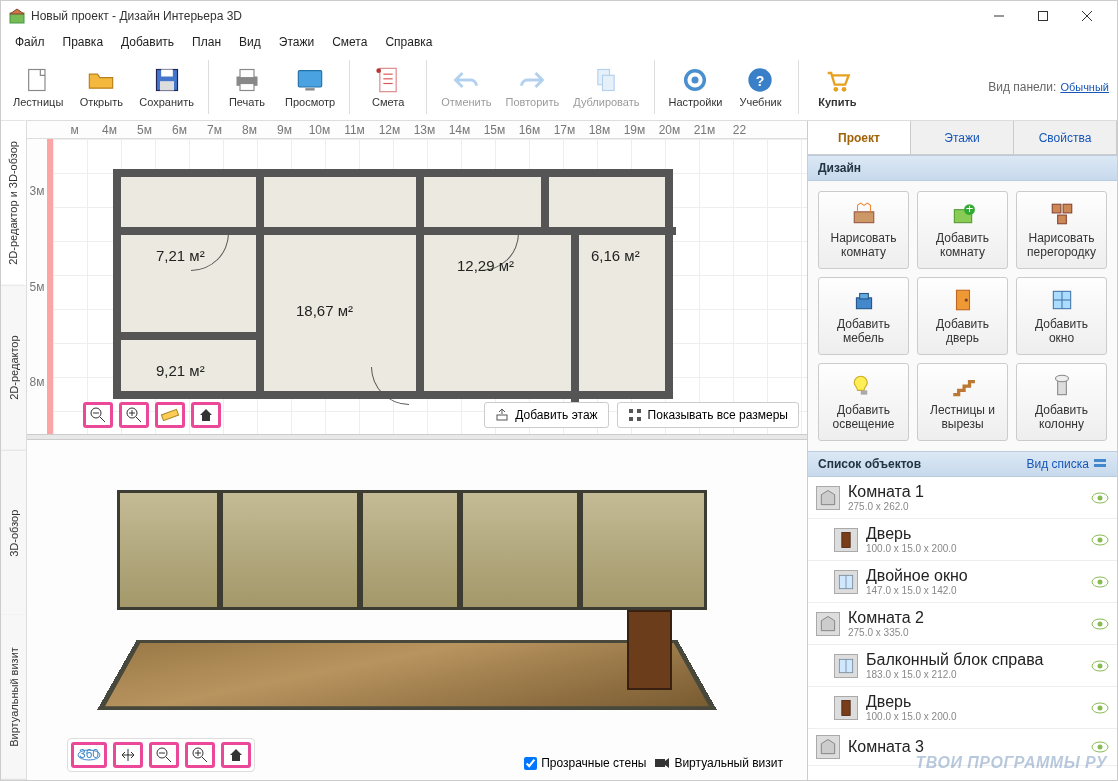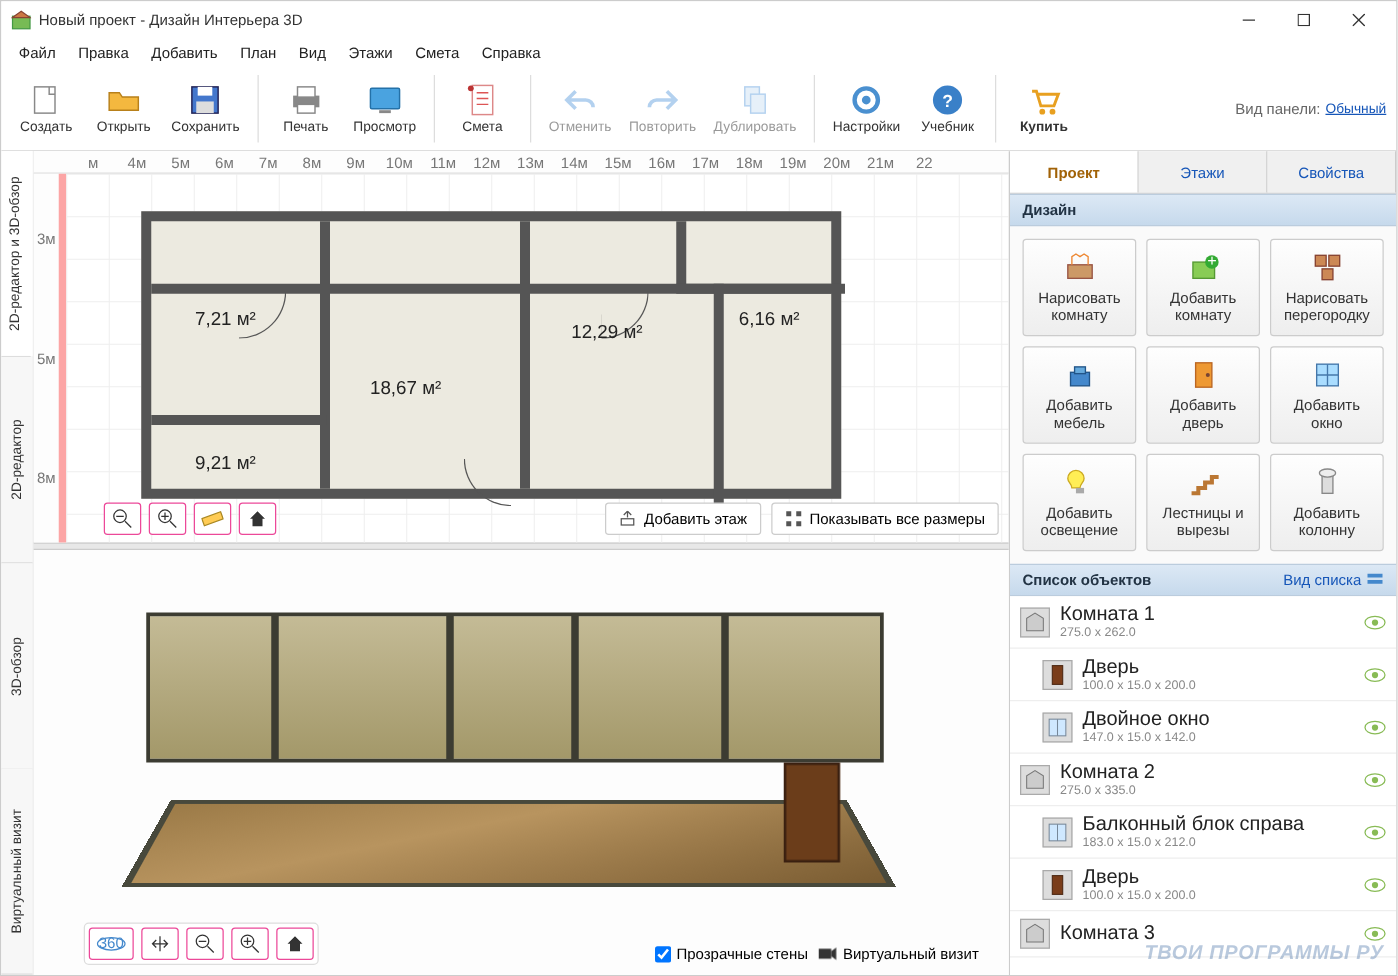--- a/index.html
+++ b/index.html
@@ -33,21 +33,21 @@
 
 .view2d { flex: 1; position: relative; display: flex; min-height: 0; }
 .ruler-v { width: 26px; background: #fdfdfd; border-right: 6px solid #fca5a5; display: flex; flex-direction: column; align-items: center; justify-content: space-around; font-size: 10px; color: #777; padding: 4px 0; }
 .plan-area { flex: 1; position: relative; background-image: linear-gradient(#eee 1px, transparent 1px), linear-gradient(90deg, #eee 1px, transparent 1px); background-size: 34px 34px; overflow: hidden; }
 .plan { position: absolute; left: 60px; top: 30px; width: 560px; height: 230px; background: #eceae0; border: 8px solid #555; }
 .wall { position: absolute; background: #555; }
 .room-label { position: absolute; font-size: 15px; color: #222; }
 .door-arc { position: absolute; width: 38px; height: 38px; border: 1px solid #555; border-top: none; border-left: none; border-radius: 0 0 100% 0; }
 
 .view2d-toolbar { position: absolute; bottom: 6px; left: 30px; display: flex; gap: 6px; align-items: center; }
-.tool-btn { width: 30px; height: 26px; border: 1px solid #ec4899; background: #fff; border-radius: 3px; display: flex; align-items: center; justify-content: center; }
+.tool-btn { width: 30px; height: 26px; border: 3px solid #ec4899; background: #fff; border-radius: 3px; display: flex; align-items: center; justify-content: center; }
 .floor-btns { position: absolute; bottom: 6px; right: 8px; display: flex; gap: 8px; }
 .floor-btn { height: 26px; border: 1px solid #ccc; background: #fff; border-radius: 3px; display: flex; align-items: center; padding: 0 10px; gap: 6px; font-size: 11px; }
 
 .splitter { height: 6px; background: #e8e8e8; border-top: 1px solid #ccc; border-bottom: 1px solid #ccc; }
 
 .view3d { flex: 1.15; position: relative; background: #fdfdfd; overflow: hidden; min-height: 0; }
 .render3d { position: absolute; left: 50px; top: 20px; width: 660px; height: 280px; }
 .floor3d { position: absolute; bottom: 30px; left: 20px; width: 620px; height: 130px; background: linear-gradient(160deg,#9b7a47 0%, #b8945f 40%, #7a5c32 100%); transform: perspective(700px) rotateX(52deg); transform-origin: center bottom; border: 6px solid #48493c; }
 .wall3d { position: absolute; background: linear-gradient(#c4bb96,#a39869); border: 3px solid #3c3c32; }
 
@@ -123,21 +123,21 @@
 
 <div class="toolbar">
   <div class="group">
     <div class="tb-btn">
         <span class="tb-ic">
           <svg viewBox="0 0 24 24">
             <rect x="4" y="3" width="14" height="18" fill="#fff" stroke="#888"></rect>
             <path d="M14 3v5h4" fill="none" stroke="#888"></path>
           </svg>
         </span>
-        <span class="tb-lbl">Создать</span>
+        <span class="tb-lbl">Лестницы</span>
       </div>
     <div class="tb-btn">
         <span class="tb-ic">
           <svg viewBox="0 0 24 24">
             <path d="M2 7h7l2 3h11v9H2z" fill="#f4b83f" stroke="#b8801a"></path>
           </svg>
         </span>
         <span class="tb-lbl">Открыть</span>
       </div>
     <div class="tb-btn">

